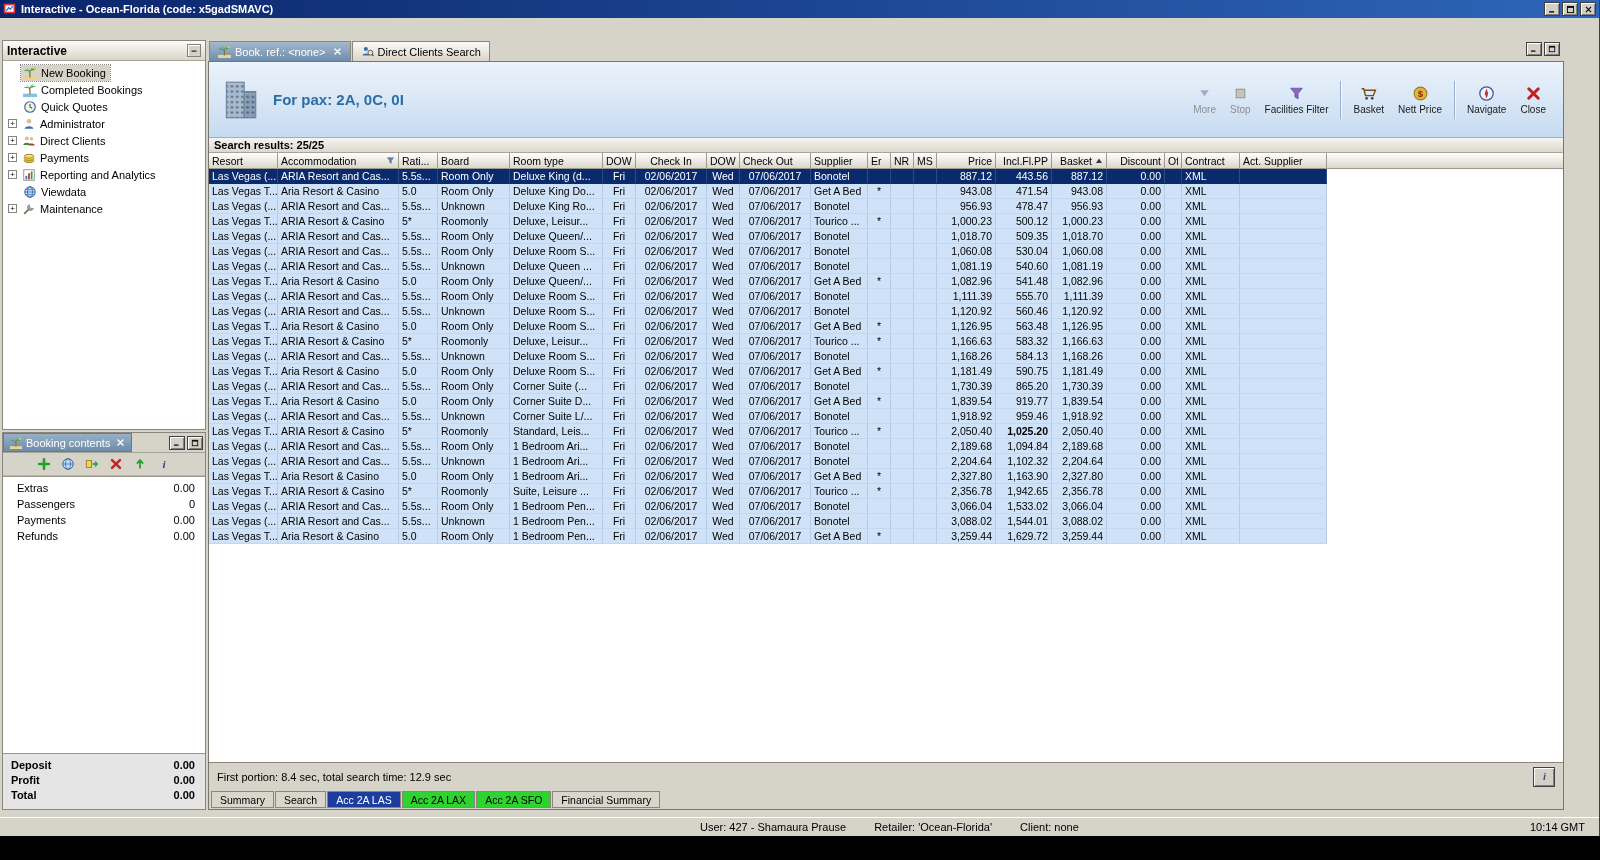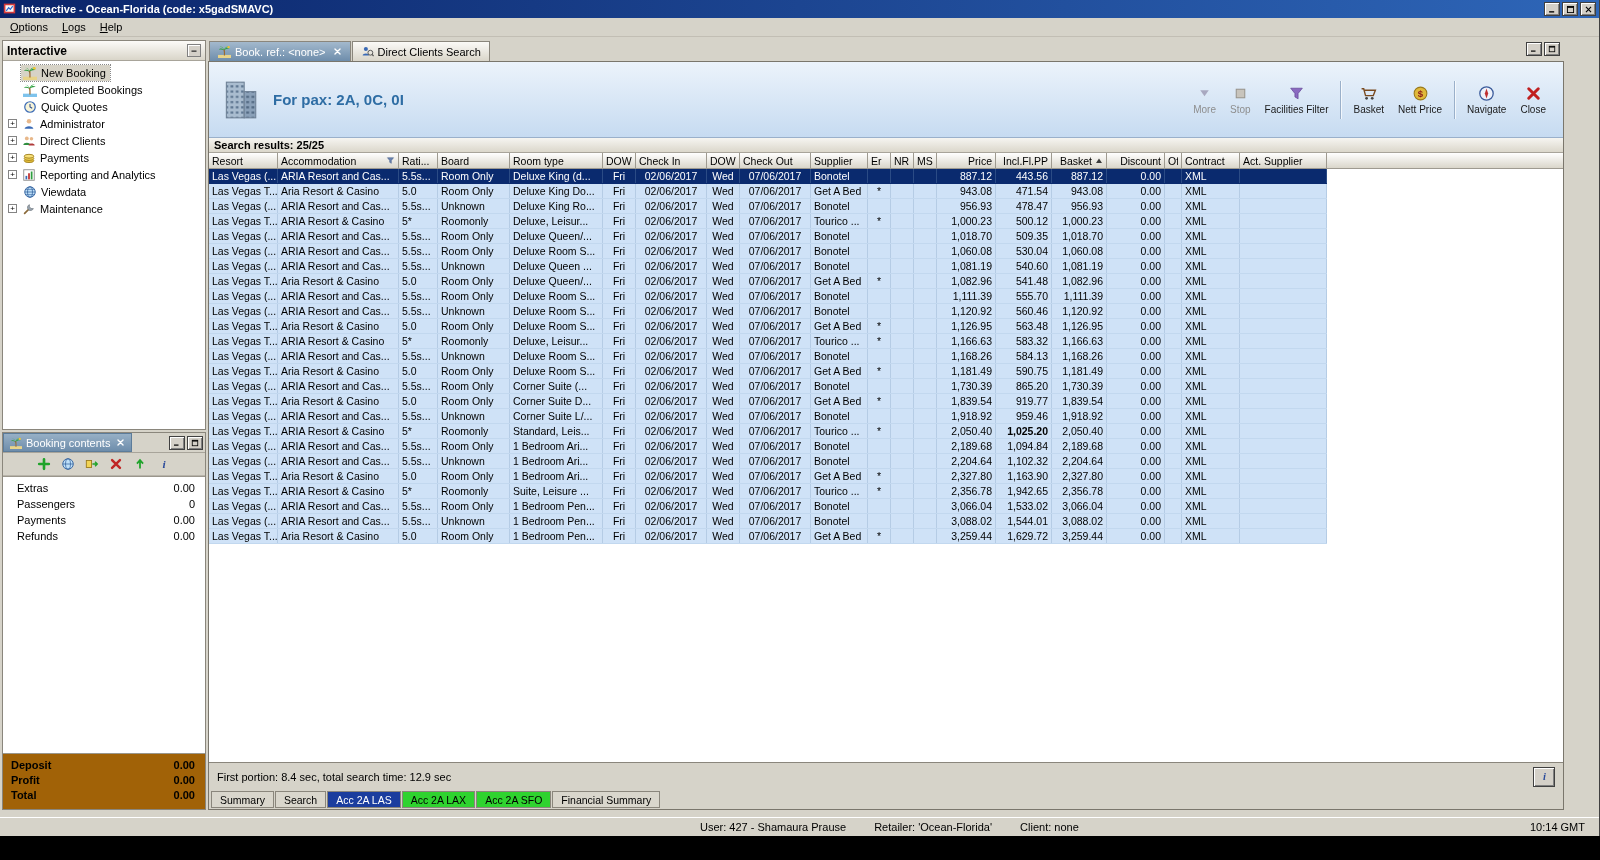--- a/index.html
+++ b/index.html
@@ -42,21 +42,21 @@
   .bc-titlerow{height:20px;display:flex;align-items:stretch;background:#d6d3c9;border-bottom:1px solid #a8a49a;flex:0 0 auto}
   .bc-tab{display:flex;align-items:center;gap:4px;padding:0 6px;background:linear-gradient(#97b0c6,#6e8dab);color:#fff;border:1px solid #5c7c9a}
   .bc-tab .icon{width:12px;height:12px}
   .bc-close{width:9px;height:9px;margin-left:2px;display:inline-flex}
   .bc-winbtns{margin-left:auto;display:flex;gap:2px;align-items:center;padding-right:2px}
   .bc-toolbar{height:23px;display:flex;align-items:center;justify-content:center;gap:8px;background:#d6d3c9;border-bottom:1px solid #b8b4aa;flex:0 0 auto}
   .bc-tbtn{background:none;border:none;padding:1px;display:inline-flex}
   .bc-tbtn .icon{width:14px;height:14px}
   .bc-list{flex:1;background:#fff;border-top:1px solid #9a968c;padding-top:3px}
   .bc-row{display:flex;justify-content:space-between;padding:1px 10px 1px 14px;line-height:14px}
-  .bc-totals{background:#a16207;border-top:1px solid #9a968c;padding:4px 10px 6px 8px;font-weight:bold;flex:0 0 auto}
+  .bc-totals{background:#e5e5e5;border-top:1px solid #9a968c;padding:4px 10px 6px 8px;font-weight:bold;flex:0 0 auto}
   .bc-trow{display:flex;justify-content:space-between;line-height:15px}
 
   
   .main-col{position:absolute;left:208px;top:40px;width:1356px;bottom:26px}
   .doc-tabs{height:21px;display:flex;align-items:flex-end;gap:1px;padding-left:1px;position:relative}
   .doc-tab{height:20px;display:flex;align-items:center;gap:4px;padding:0 8px;background:linear-gradient(#fbfaf7,#d9d5c9);border:1px solid #8a867c;border-bottom:none}
   .doc-tab.active{background:linear-gradient(#a3b9cd,#6e8dab);color:#fff}
   .doc-tab .icon{width:13px;height:13px}
   .tab-close{display:inline-flex;width:9px;height:9px;margin-left:3px}
   .corner-btns{position:absolute;right:4px;top:2px;display:flex;gap:2px}
@@ -135,25 +135,20 @@
         <button class="winbtn">
           <span class="icon" style="width: 9px; height: 9px;">
             <svg viewBox="0 0 16 16">
               <path d="M3.5 3.5 L12.5 12.5 M12.5 3.5 L3.5 12.5" stroke="#000" stroke-width="2"></path>
             </svg>
           </span>
         </button>
       </span>
   </div>
 
-  <div class="menubar">
-      <span class="menu-item">Options</span>
-      <span class="menu-item">Logs</span>
-      <span class="menu-item">Help</span>
-    </div>
 
   <div class="left-col">
     <div class="interactive-pane">
       <div class="pane-header">
         <span>Interactive</span>
         <button class="pane-hbtn">
             <span class="icon" style="width: 8px; height: 8px;">
               <svg viewBox="0 0 16 16">
                 <rect x="3" y="7" width="10" height="2.6" fill="#333"></rect>
               </svg>
@@ -578,21 +573,21 @@
             </div>
             <div class="hcell" style="width: 72px;">
               <span style="overflow: hidden;">Board</span>
             </div>
             <div class="hcell" style="width: 93px;">
               <span style="overflow: hidden;">Room type</span>
             </div>
             <div class="hcell" style="width: 33px;">
               <span style="overflow: hidden;">DOW</span>
             </div>
-            <div class="hcell" style="width: 71px;">
+            <div class="hcell" style="width: 71px; justify-content: center;">
               <span style="overflow: hidden;">Check In</span>
             </div>
             <div class="hcell" style="width: 33px;">
               <span style="overflow: hidden;">DOW</span>
             </div>
             <div class="hcell" style="width: 71px;">
               <span style="overflow: hidden;">Check Out</span>
             </div>
             <div class="hcell" style="width: 57px;">
               <span style="overflow: hidden;">Supplier</span>

